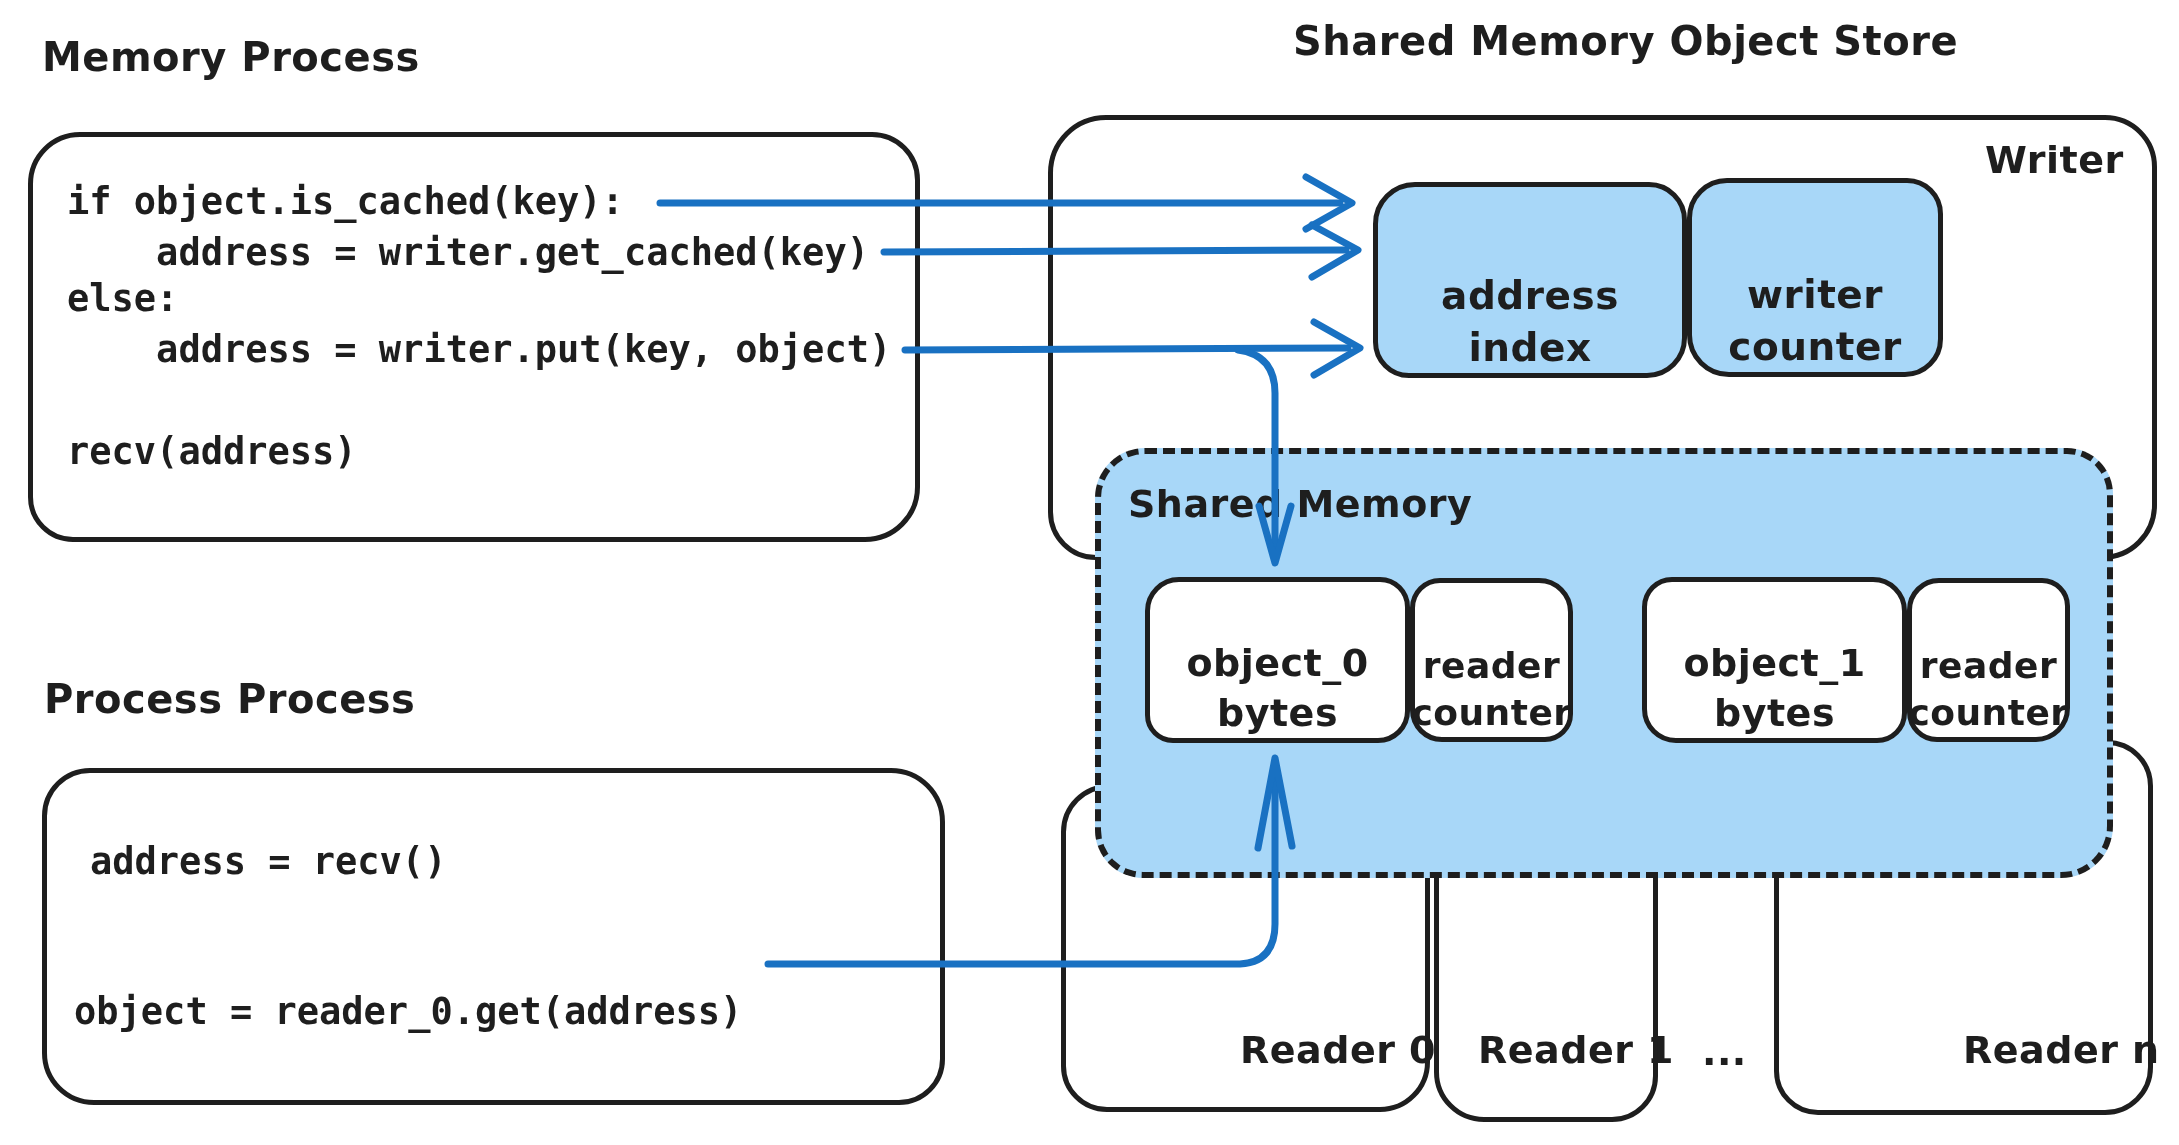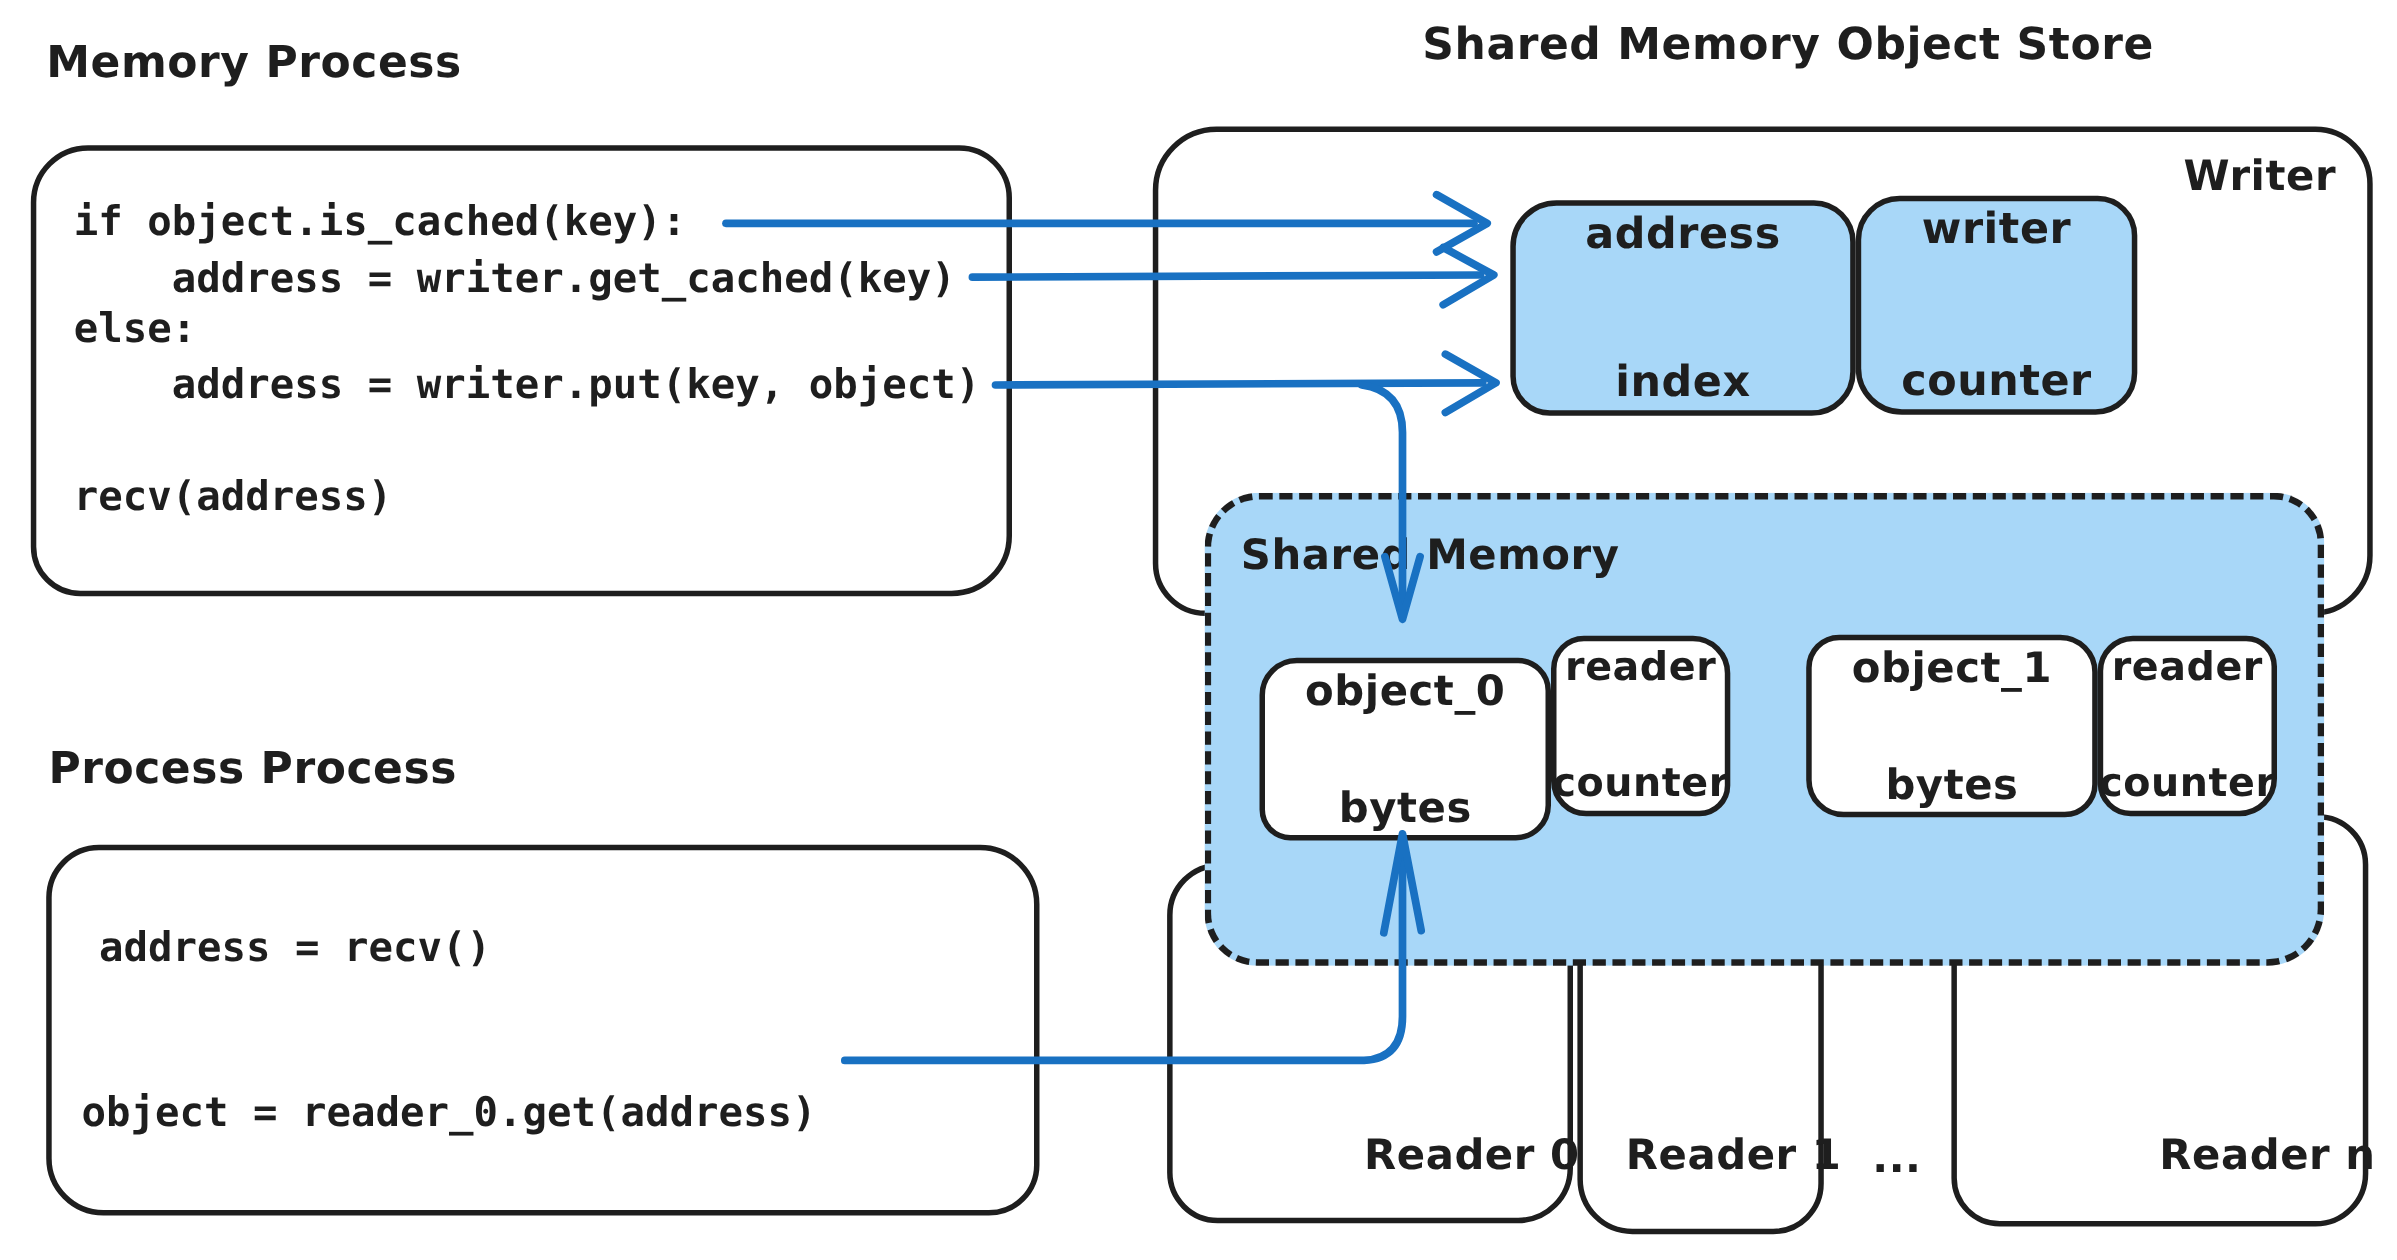--- a/index.html
+++ b/index.html
@@ -23,21 +23,21 @@
     border:5px solid var(--ink);
     background:var(--bg);
   }
   .box.blue{background:var(--blue);}
   .box.dashedblue{
     border:6px dashed var(--ink);
     background:var(--blue);
   }
   .cellText{
     display:flex;flex-direction:column;
-    align-items:center;justify-content:space-between;
+    align-items:center;justify-content:flex-end;
     width:100%;height:100%;
     font-size:38px;font-weight:600;line-height:1.32;
     letter-spacing:.5px;
   }
   .label{
     position:absolute;
     font-size:38px;font-weight:600;
     letter-spacing:.5px;
     white-space:nowrap;
   }
@@ -80,21 +80,21 @@
       <span>counter</span>
     </div>
   </div>
   <div class="box blue" style="left:1373px;top:182px;width:314px;height:196px;border-radius:42px 38px 40px 36px;">
     <div class="cellText" style="font-size:39px;">
       <span>address</span>
       <span>index</span>
     </div>
   </div>
 
-  <div class="box" style="left:1145px;top:577px;width:265px;height:166px;border-radius:34px 30px 32px 28px;margin-top:21px;">
+  <div class="box" style="left:1145px;top:577px;width:265px;height:166px;border-radius:34px 30px 32px 28px;">
     <div class="cellText">
       <span>object_0</span>
       <span>bytes</span>
     </div>
   </div>
   <div class="box" style="left:1410px;top:578px;width:163px;height:164px;border-radius:30px 34px 28px 32px;">
     <div class="cellText" style="font-size:36px;">
       <span>reader</span>
       <span>counter</span>
     </div>

